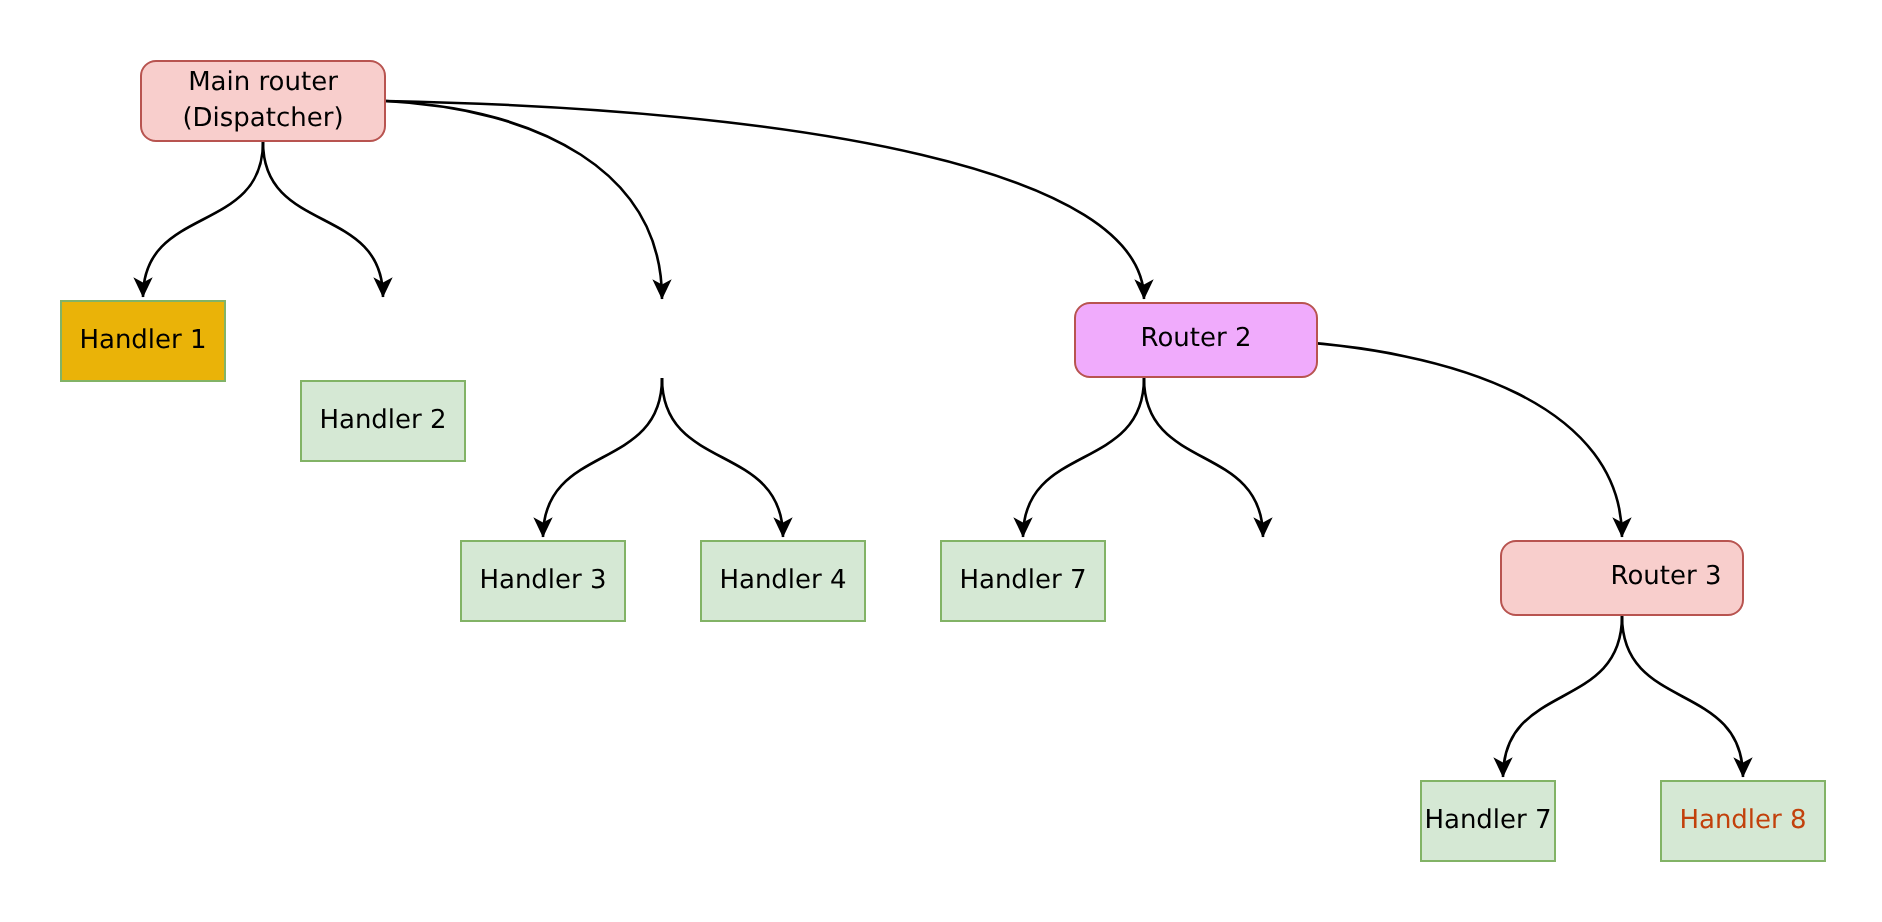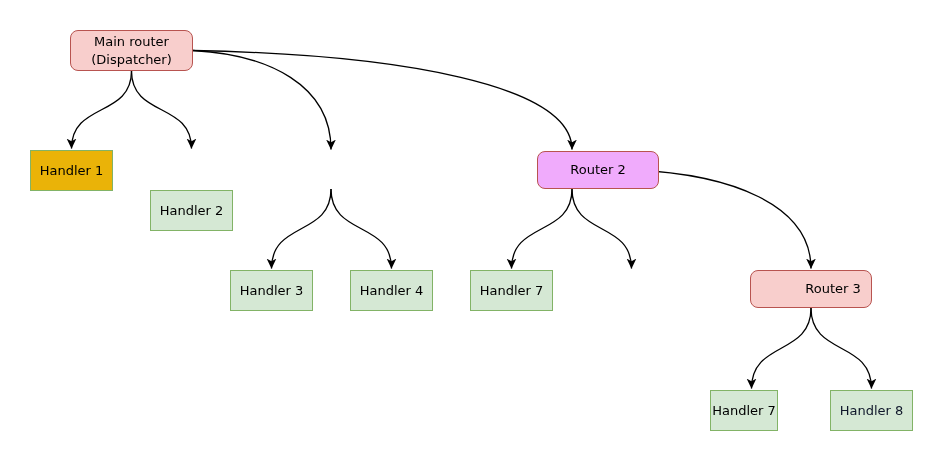--- a/index.html
+++ b/index.html
@@ -62,14 +62,14 @@
 <div class="node router" style="left: 70px; top: 30px; width: 123px; height: 41px; background: rgb(248, 206, 204); border-color: rgb(184, 84, 80); color: rgb(0, 0, 0);"><span>Main router
 (Dispatcher)</span></div>
     <div class="node handler" style="left: 30px; top: 150px; width: 83px; height: 41px; background: #eab308; border-color: rgb(130, 179, 102); color: rgb(0, 0, 0);"><span>Handler 1</span></div>
     <div class="node handler" style="left: 150px; top: 150px; width: 83px; height: 41px; background: rgb(213, 232, 212); border-color: rgb(130, 179, 102); color: rgb(0, 0, 0); margin-top: 40px;"><span>Handler 2</span></div>
     <div class="node router" style="left: 537px; top: 151px; width: 122px; height: 38px; background: #f0abfc; border-color: rgb(184, 84, 80); color: rgb(0, 0, 0);"><span>Router 2</span></div>
     <div class="node handler" style="left: 230px; top: 270px; width: 83px; height: 41px; background: rgb(213, 232, 212); border-color: rgb(130, 179, 102); color: rgb(0, 0, 0);"><span>Handler 3</span></div>
     <div class="node handler" style="left: 350px; top: 270px; width: 83px; height: 41px; background: rgb(213, 232, 212); border-color: rgb(130, 179, 102); color: rgb(0, 0, 0);"><span>Handler 4</span></div>
     <div class="node handler" style="left: 470px; top: 270px; width: 83px; height: 41px; background: rgb(213, 232, 212); border-color: rgb(130, 179, 102); color: rgb(0, 0, 0);"><span>Handler 7</span></div>
     <div class="node router" style="left: 750px; top: 270px; width: 122px; height: 38px; background: rgb(248, 206, 204); border-color: rgb(184, 84, 80); color: rgb(0, 0, 0); padding-left: 44px;"><span>Router 3</span></div>
     <div class="node handler" style="left: 710px; top: 390px; width: 68px; height: 41px; background: rgb(213, 232, 212); border-color: rgb(130, 179, 102); color: rgb(0, 0, 0);"><span>Handler 7</span></div>
-    <div class="node handler" style="left: 830px; top: 390px; width: 83px; height: 41px; background: rgb(213, 232, 212); border-color: rgb(130, 179, 102); color: #0f172a;"><span>Handler 8</span></div>
+    <div class="node handler" style="left: 830px; top: 390px; width: 83px; height: 41px; background: rgb(213, 232, 212); border-color: rgb(130, 179, 102); color: #c2410c;"><span>Handler 8</span></div>
   </div>
 
 </body></html>

